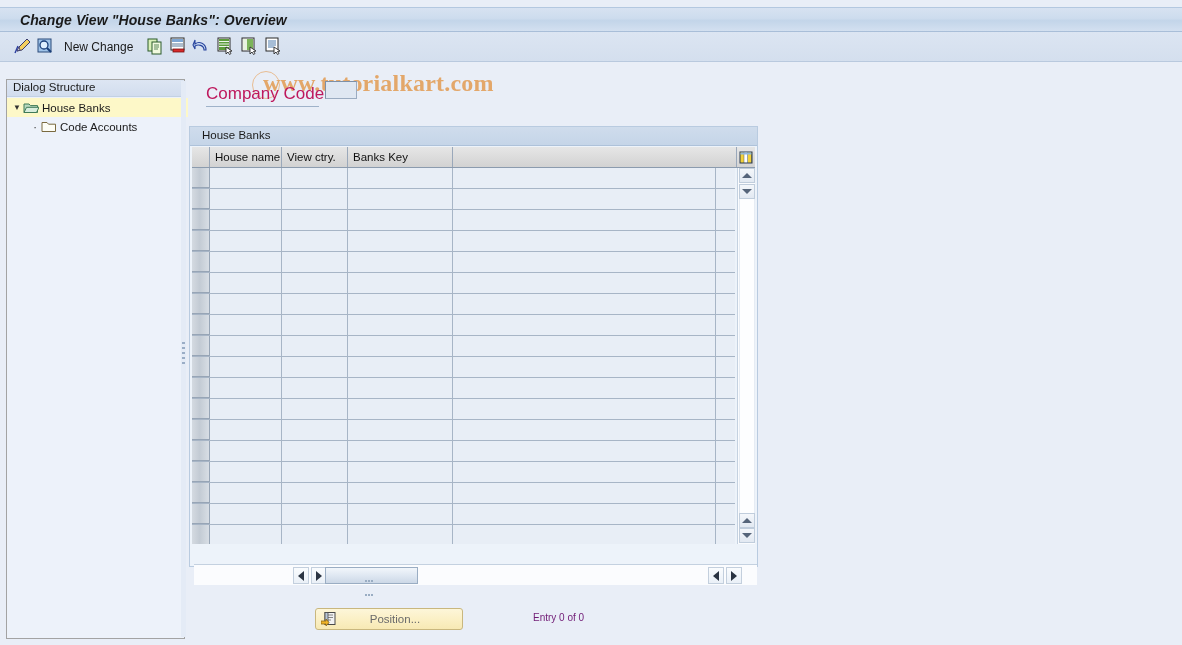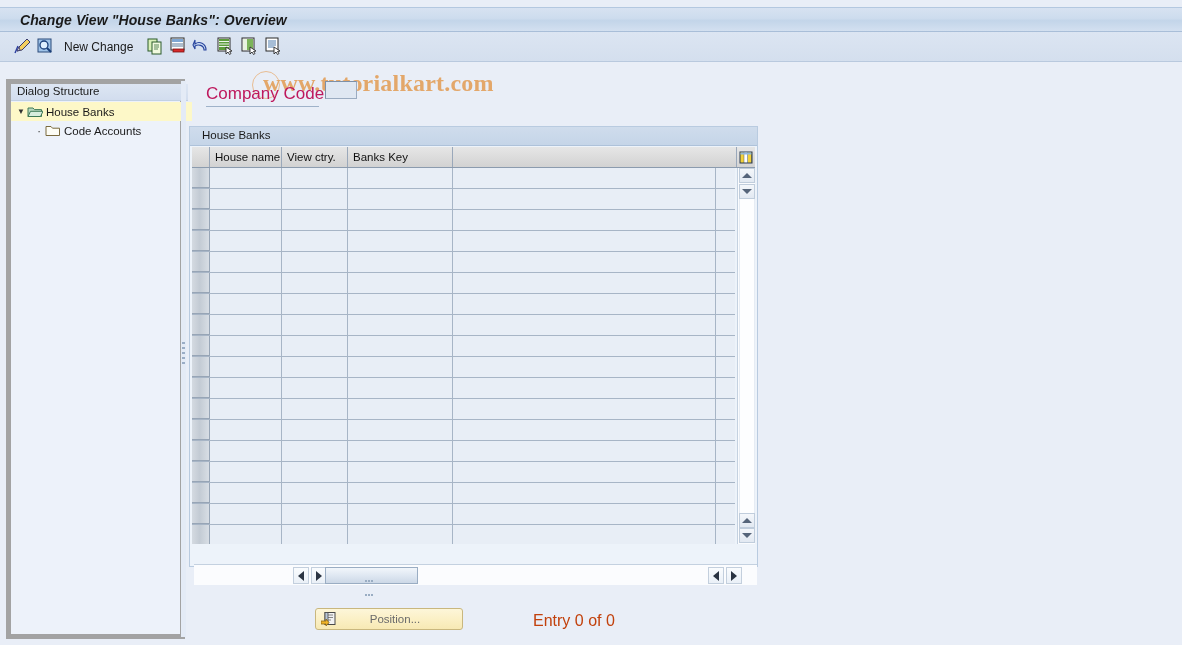--- a/index.html
+++ b/index.html
@@ -60,21 +60,21 @@
     width: 26px; height: 26px; border-radius: 50%;
     border: 1.5px solid #e8bd93;
     pointer-events: none;
   }
 
   
   .sidepanel {
     position: absolute; left: 6px; top: 79px;
     width: 179px; height: 560px;
     background: #edf2fa;
-    border: 5px solid #a3a3a3;
+    border: 1px solid #a3a3a3;
     box-sizing: border-box;
   }
   .sp-header {
     position: absolute; left: 0; top: 0;
     width: 177px; height: 17px;
     background: linear-gradient(to bottom, #dde6f3, #d2ddee);
     border-bottom: 1px solid #c2d1e4;
     box-sizing: border-box;
     font-size: 11.5px; color: #1a1a1a;
     padding: 1px 0 0 6px;
@@ -295,21 +295,21 @@
     cursor: pointer;
     display: flex; align-items: center;
   }
   .pos-btn-label {
     flex: 1; text-align: center;
     font-size: 11.5px; color: #6b6b6b;
     padding-right: 8px;
   }
   .entry-text {
     position: absolute; left: 533px; top: 612px;
-    font-size: 16px; color: #c2410c; white-space: nowrap;
+    font-size: 10px; color: #701a75; white-space: nowrap;
   }
 </style>
 </head>
 <body>
 
 <div id="app">
 
   <div class="titlebar">
     <div class="titlebar-text">Change View "House Banks": Overview</div>
   </div>

